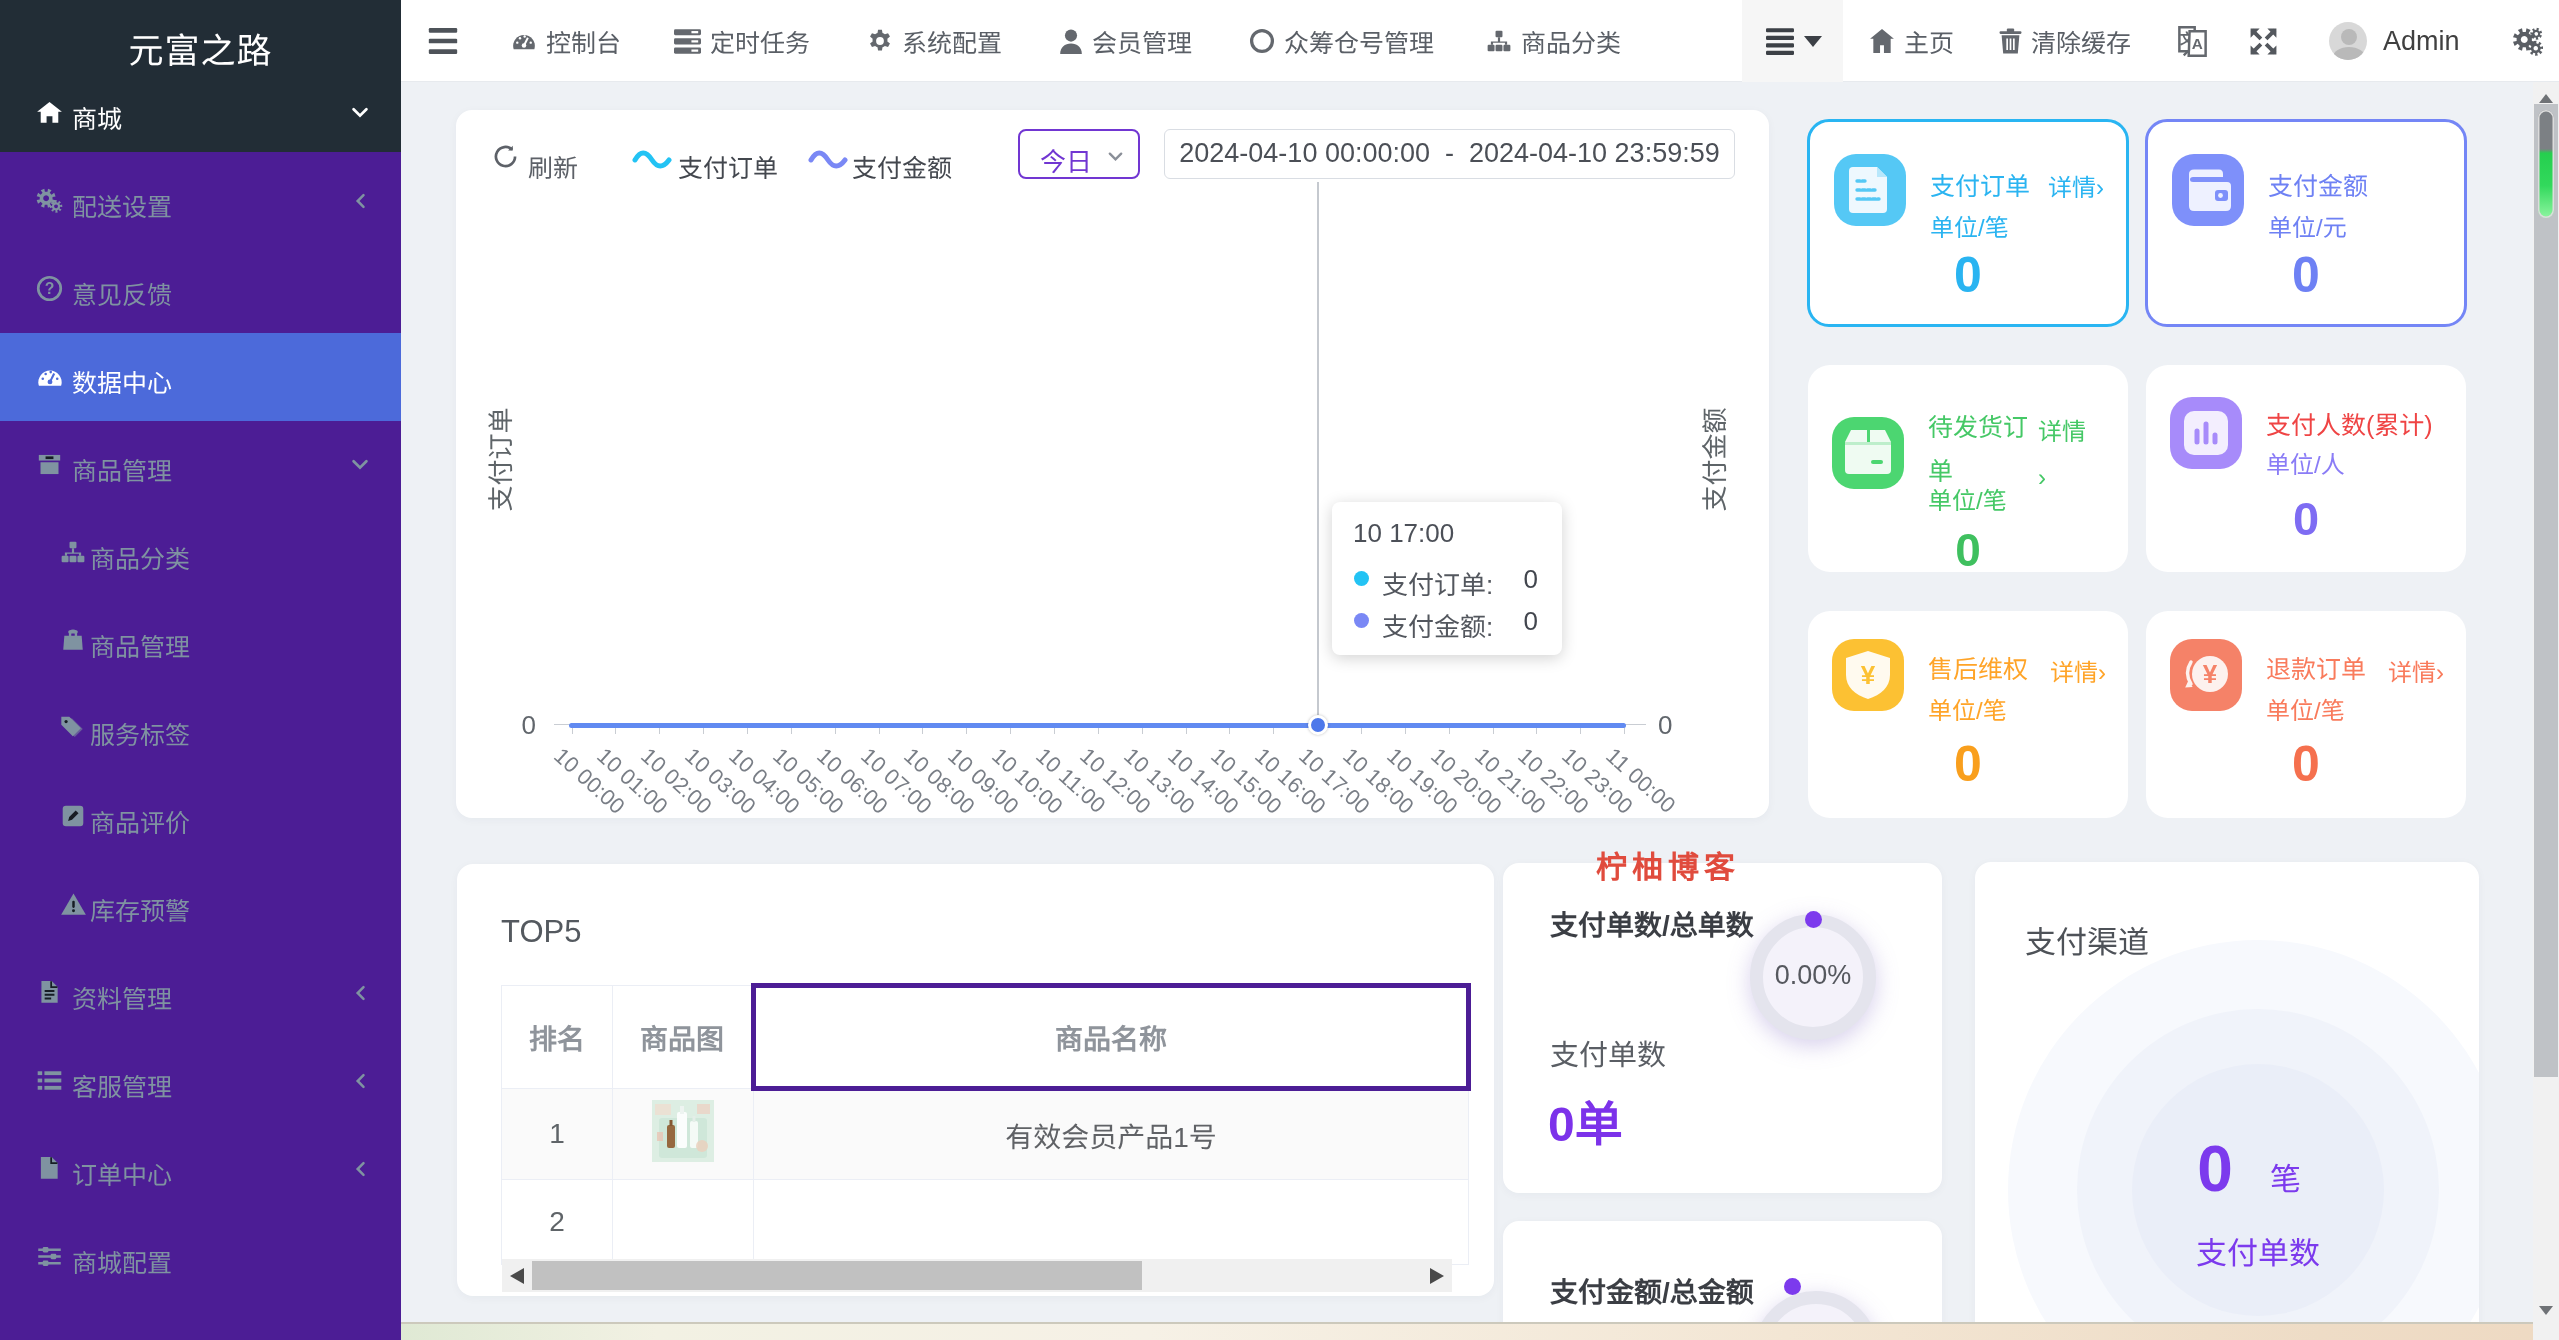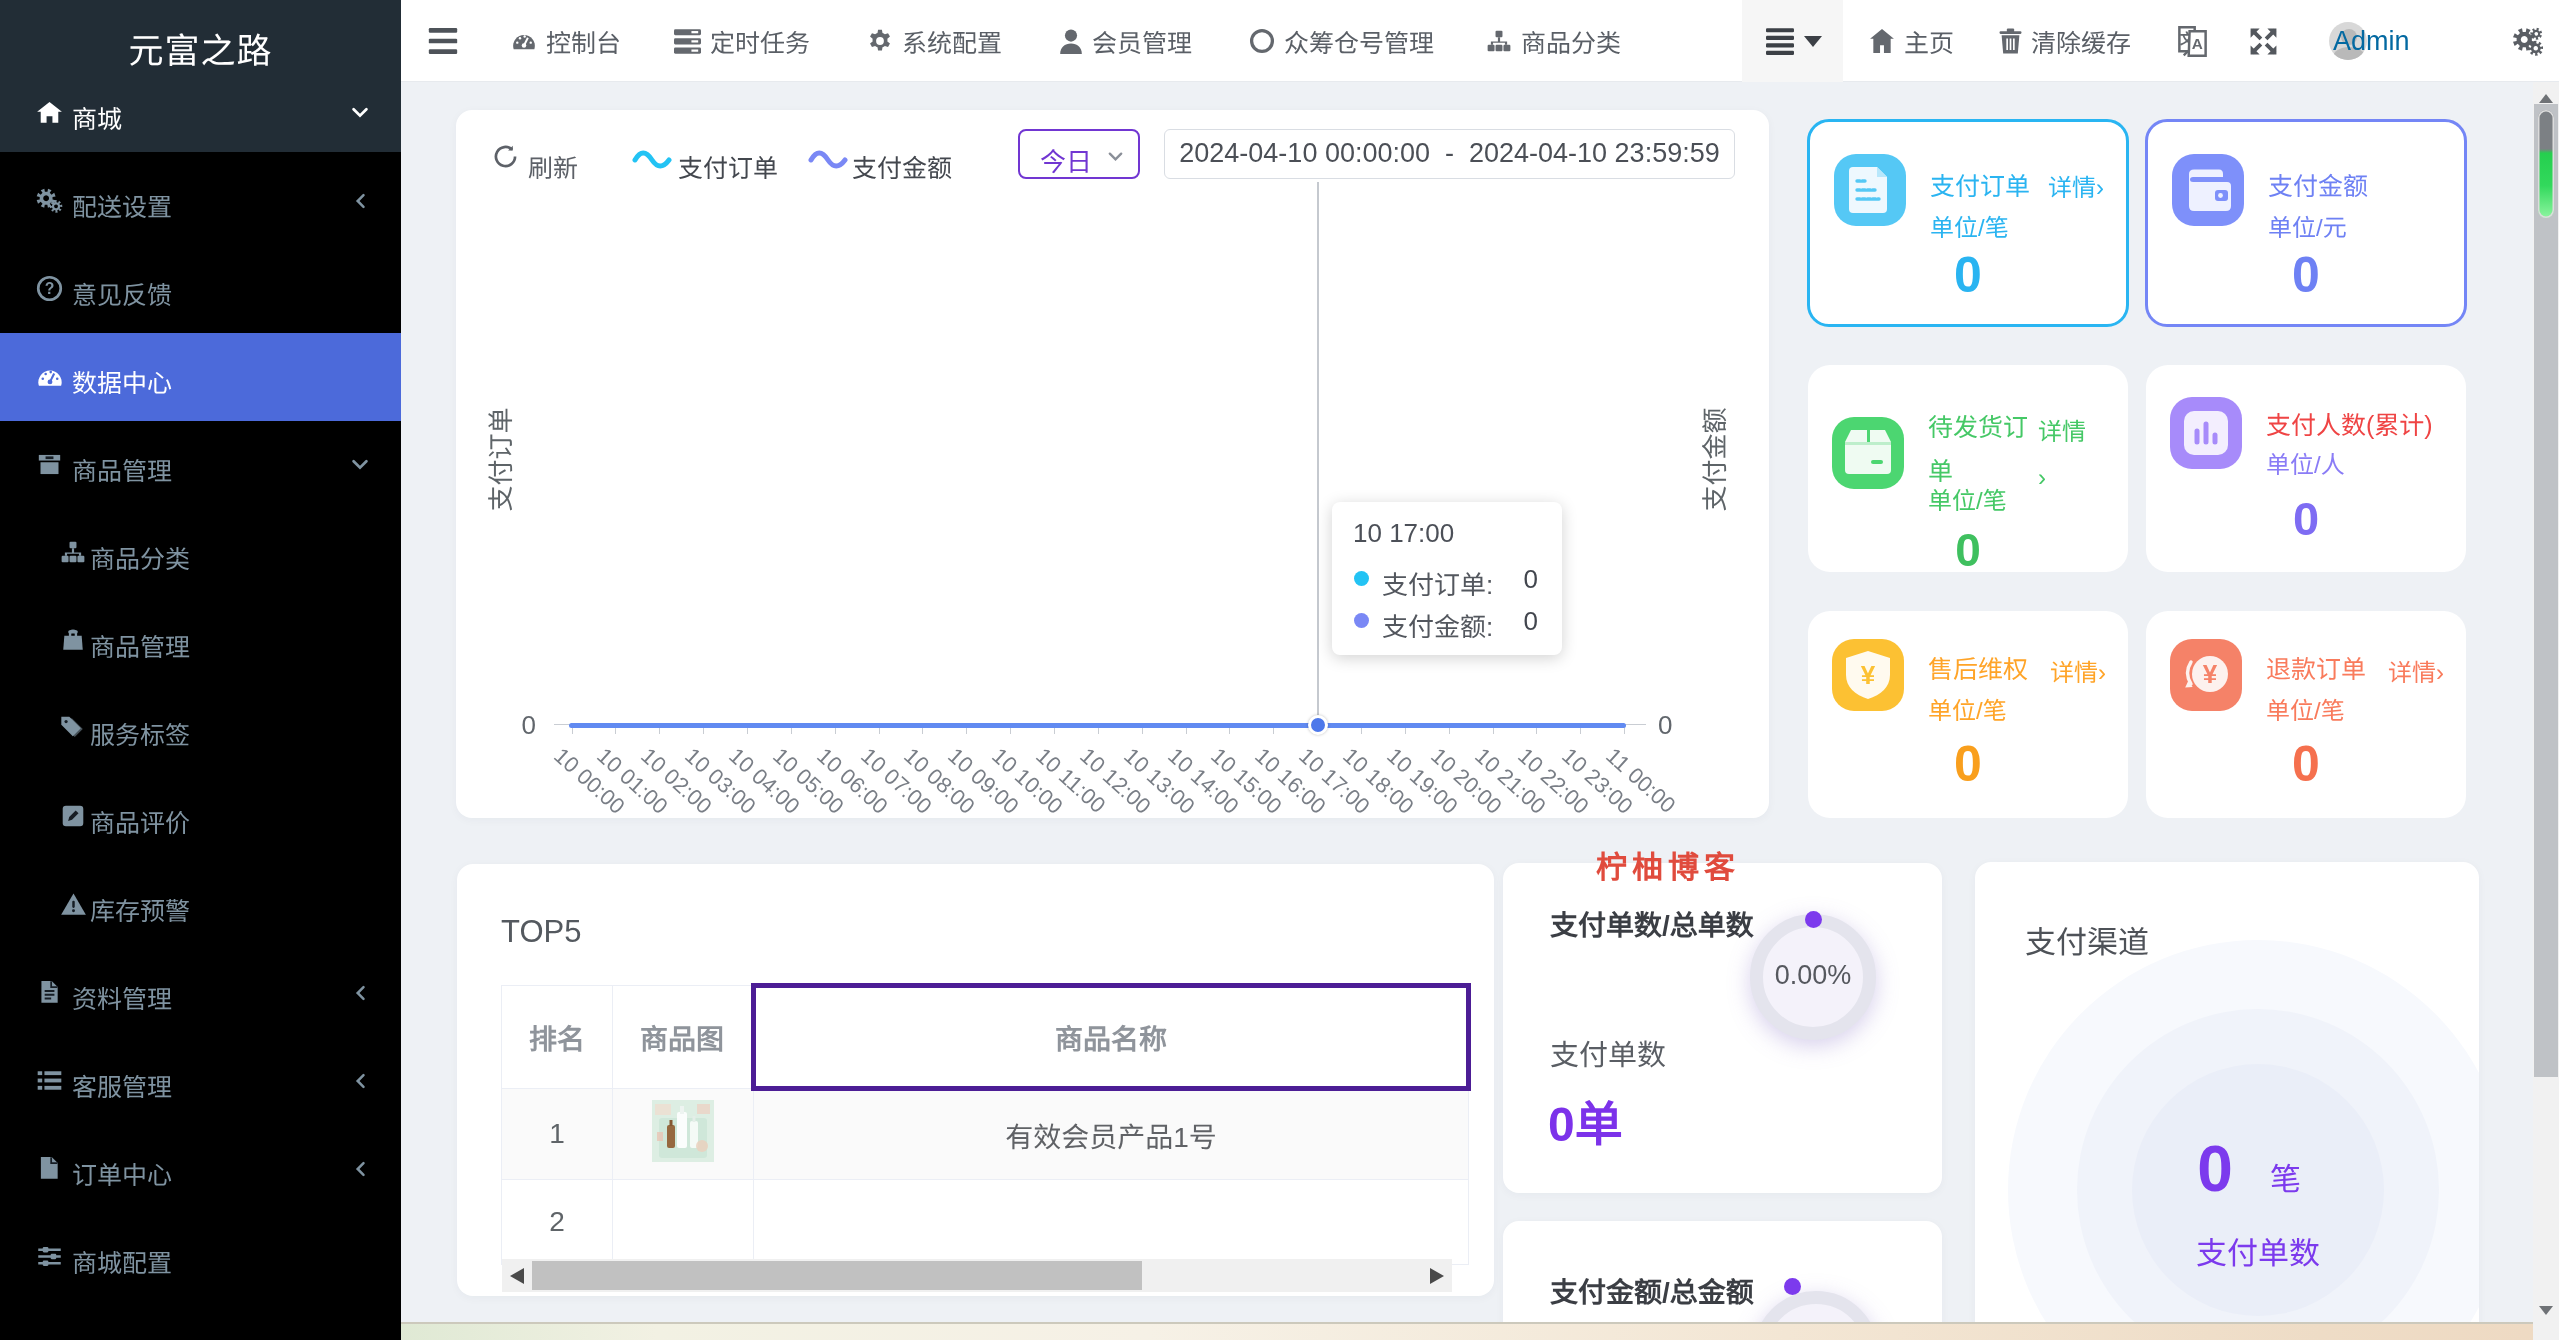--- a/index.html
+++ b/index.html
@@ -1,19 +1,19 @@
 <!DOCTYPE html>
 <html lang="zh-CN"><head>
 <meta charset="UTF-8">
 <style>
   * { margin:0; padding:0; box-sizing:border-box; }
   html,body { width:2559px; height:1340px; overflow:hidden; }
   body { font-family:"Liberation Sans", sans-serif; background:#eef1f5; position:relative; }
   
-  #sidebar { position:absolute; left:0; top:0; width:401px; height:1340px; background:#000000; z-index:5; }
+  #sidebar { position:absolute; left:0; top:0; width:401px; height:1340px; background:#4c1d95; z-index:5; }
   #sidebar .topblock { position:absolute; left:0; top:0; width:401px; height:152px; background:#222d36; }
   #logo { position:absolute; left:0; top:22px; width:401px; text-align:center; color:#fff; font-size:35px; letter-spacing:1px; }
   .mi { position:absolute; left:0; width:401px; height:88px; color:#7f93a1; font-size:25px; }
   .mi .txt { position:absolute; top:30px; }
   .mi .ic { position:absolute; top:30px; }
   .mi.l1 .ic { left:36px; } .mi.l1 .txt { left:72px; }
   .mi.l2 .ic { left:60px; } .mi.l2 .txt { left:90px; }
   .mi .arr { position:absolute; right:30px; top:32px; font-size:24px; }
   .mi.active { background:#4c6ada; color:#fff; }
   .mi.white { color:#fff; }
@@ -297,21 +297,21 @@
 
   <svg style="position:absolute; left:1847px; top:26px;" width="31" height="31" viewBox="0 0 24 24" fill="#54585e">
       <path d="M2 2h7L2 9zM22 2v7l-7-7zM2 22v-7l7 7zM22 22h-7l7-7z"></path>
       <path d="M3.2 3.2 10 10M20.8 3.2 14 10M3.2 20.8 10 14M20.8 20.8 14 14" stroke="#54585e" stroke-width="3"></path>
     </svg>
 
   <div style="position:absolute; left:1928px; top:22px; width:38px; height:38px; border-radius:50%; background:#d8d8d8; overflow:hidden;">
     <div style="position:absolute; left:12px; top:7px; width:16px; height:16px; border-radius:50%; background:#b9b9b9;"></div>
     <div style="position:absolute; left:4px; top:25px; width:32px; height:20px; border-radius:50% 50% 0 0; background:#b9b9b9;"></div>
   </div>
-  <div style="position:absolute; left:1932px; top:26px; font-size:27px; color:#0369a1;">Admin</div>
+  <div style="position:absolute; left:1982px; top:26px; font-size:27px; color:#404040;">Admin</div>
 
   <svg style="position:absolute; left:2112px; top:27px;" width="30" height="30" viewBox="0 0 24 24" fill="#5a5e64" fill-rule="evenodd">
       <path d="M18.0 11.8 L16.6 15.1 L14.1 13.5 L12.4 15.2 L14.1 17.7 L10.8 19.0 L10.2 16.1 L7.8 16.1 L7.2 19.0 L3.9 17.6 L5.5 15.1 L3.8 13.4 L1.3 15.1 L-0.0 11.8 L2.9 11.2 L2.9 8.8 L-0.0 8.2 L1.4 4.9 L3.9 6.5 L5.6 4.8 L3.9 2.3 L7.2 1.0 L7.8 3.9 L10.2 3.9 L10.8 1.0 L14.1 2.4 L12.5 4.9 L14.2 6.6 L16.7 4.9 L18.0 8.2 L15.1 8.8 L15.1 11.2 Z M11.8 10.0 L11.4 8.6 L10.4 7.6 L9.0 7.2 L7.6 7.6 L6.6 8.6 L6.2 10.0 L6.6 11.4 L7.6 12.4 L9.0 12.8 L10.4 12.4 L11.4 11.4 Z"></path>
       <path d="M23.5 19.9 L22.0 21.7 L20.7 20.1 L19.3 20.8 L19.9 22.8 L17.6 23.0 L17.8 21.0 L16.3 20.5 L15.3 22.3 L13.5 20.8 L15.1 19.5 L14.4 18.1 L12.4 18.7 L12.2 16.4 L14.2 16.6 L14.7 15.1 L12.9 14.1 L14.4 12.3 L15.7 13.9 L17.1 13.2 L16.5 11.2 L18.8 11.0 L18.6 13.0 L20.1 13.5 L21.1 11.7 L22.9 13.2 L21.3 14.5 L22.0 15.9 L24.0 15.3 L24.2 17.6 L22.2 17.4 L21.7 18.9 Z M20.0 17.0 L19.8 16.1 L19.1 15.4 L18.2 15.2 L17.3 15.4 L16.6 16.1 L16.4 17.0 L16.6 17.9 L17.3 18.6 L18.2 18.8 L19.1 18.6 L19.8 17.9 Z"></path>
       <path d="M23.2 6.8 L22.1 8.7 L20.9 7.6 L19.8 8.4 L20.4 9.9 L18.2 10.2 L18.4 8.6 L17.0 8.2 L16.2 9.6 L14.6 8.1 L16.0 7.2 L15.4 5.9 L13.9 6.1 L14.0 4.0 L15.5 4.5 L16.3 3.2 L15.1 2.1 L16.8 0.9 L17.4 2.4 L18.8 2.2 L19.0 0.6 L21.0 1.2 L20.2 2.6 L21.2 3.6 L22.6 2.7 L23.3 4.7 L21.8 4.9 L21.7 6.3 Z M20.1 5.4 L19.9 4.7 L19.4 4.1 L18.6 3.9 L17.9 4.1 L17.3 4.7 L17.1 5.4 L17.3 6.2 L17.9 6.7 L18.6 6.9 L19.4 6.7 L19.9 6.2 Z"></path>
     </svg>
 </div>
 
 <div id="chartcard" class="card" style="left:456px; top:110px; width:1313px; height:708px;">
 

